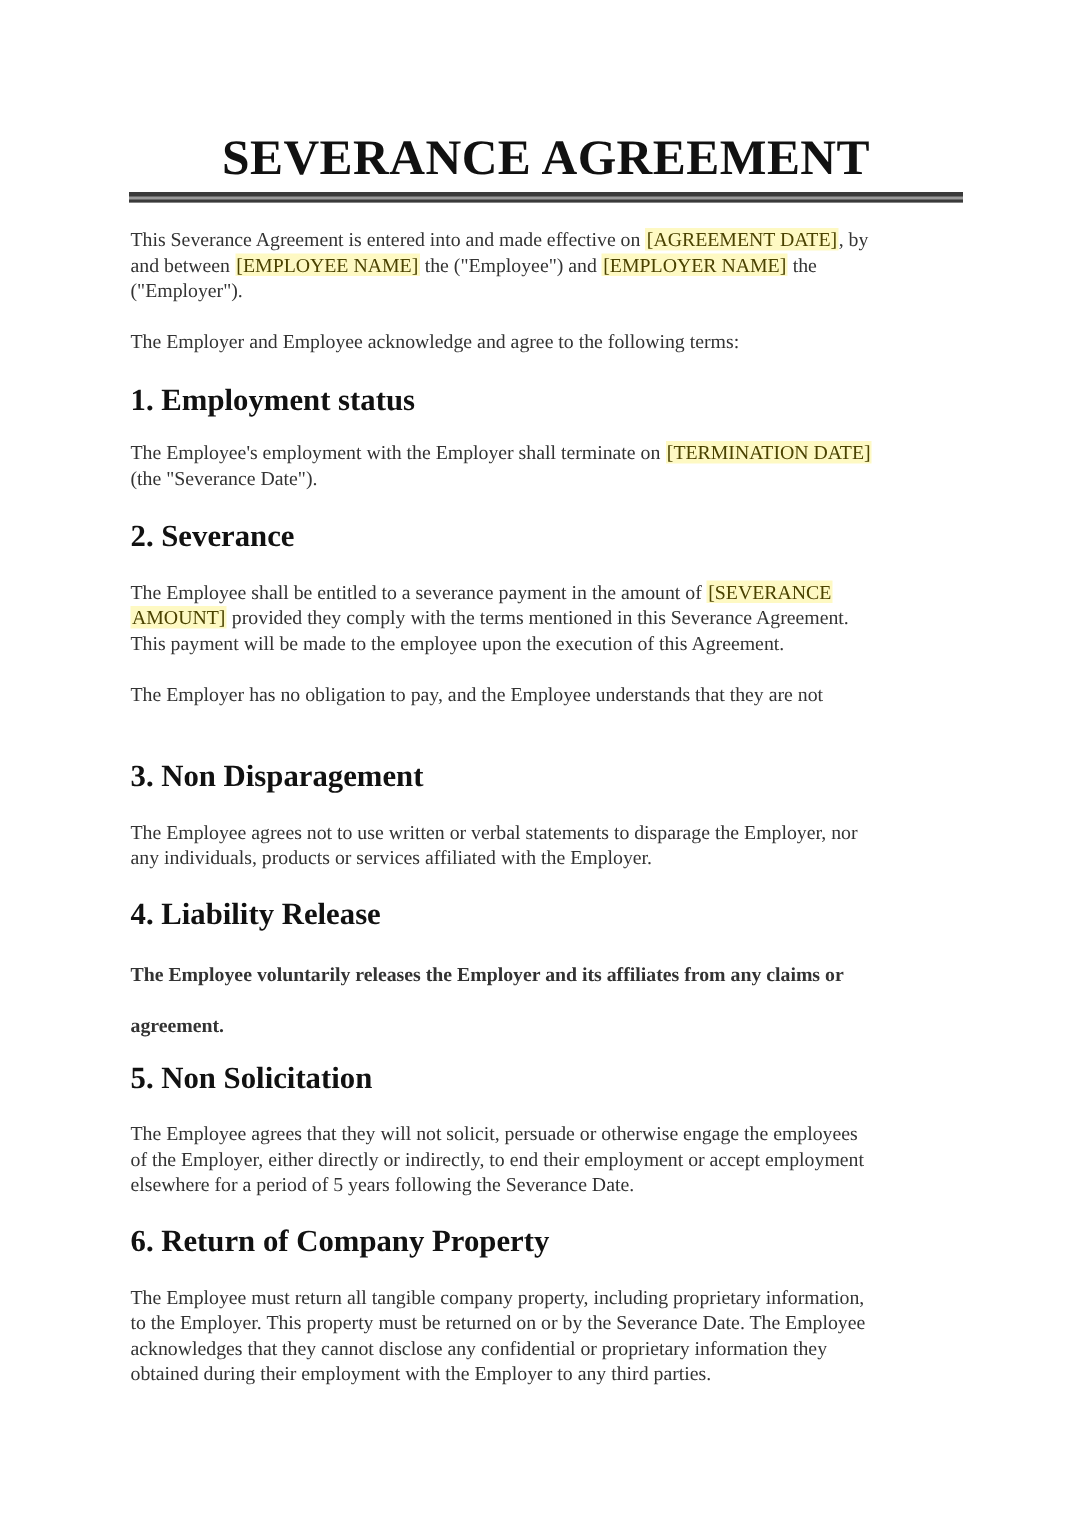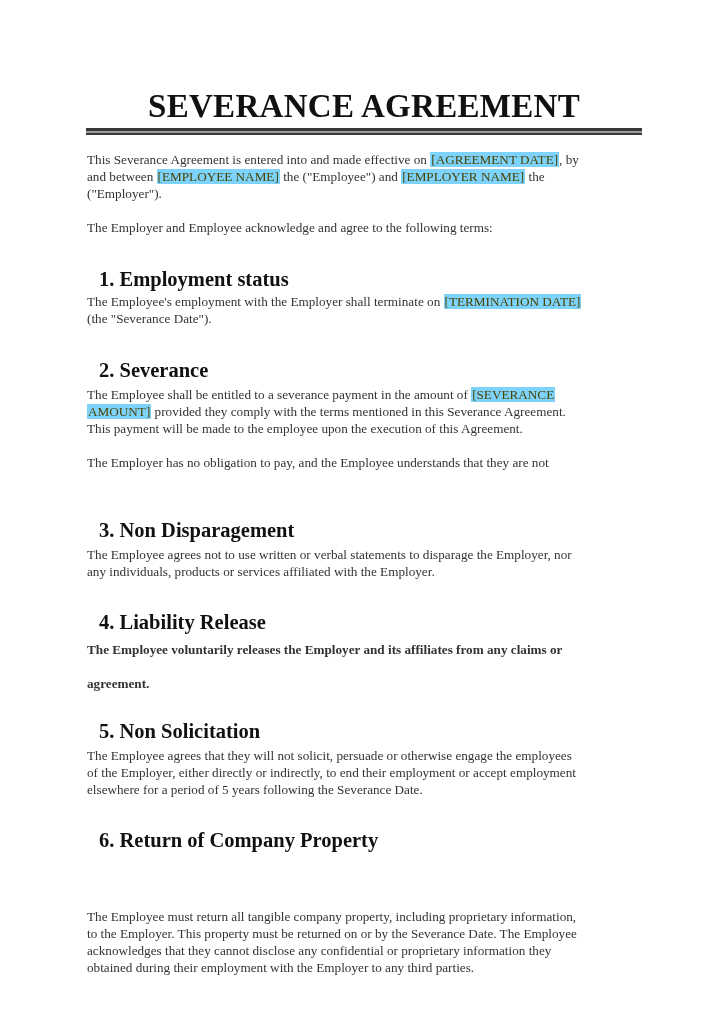--- a/index.html
+++ b/index.html
@@ -16,23 +16,23 @@
     position: absolute; left: 86px; width: 556px; top: 128px; height: 7px;
     border-top: 3px solid #3a3a3a; border-bottom: 2px solid #3a3a3a; box-sizing: border-box;
     background: #9a9a9a;
   }
   .para {
     position: absolute; left: 87px; width: 560px; font-size: 13.2px; line-height: 17px;
     color: #333; margin: 0;
   }
   .heading {
     position: absolute; left: 87px; font-size: 20.5px; font-weight: bold; color: #111;
-    line-height: 24px; margin: 12px;
+    line-height: 24px; margin: 0;
   }
-  .hl { background: #7dd3fc; color: #4a4200; padding: 0 1px; }
+  .hl { background: #fef9c3; color: #4a4200; padding: 0 1px; }
 </style>
 </head>
 <body>
 
 <div>
 
   <div class="title">SEVERANCE AGREEMENT</div>
   <div class="rule"></div>
 
   <div class="para" style="top:151px;">
@@ -73,20 +73,20 @@
   </div>
 
   <h2 class="heading" style="top:707px;">5. Non Solicitation</h2>
   <div class="para" style="top:747px;">
     <span>The Employee agrees that they will not solicit, persuade or otherwise engage the employees</span><br>
     <span>of the Employer, either directly or indirectly, to end their employment or accept employment</span><br>
     <span>elsewhere for a period of 5 years following the Severance Date.</span>
   </div>
 
   <h2 class="heading" style="top:816px;">6. Return of Company Property</h2>
-  <div class="para" style="top:908px;">
+  <div class="para" style="top:856px;">
     <span>The Employee must return all tangible company property, including proprietary information,</span><br>
     <span>to the Employer. This property must be returned on or by the Severance Date. The Employee</span><br>
     <span>acknowledges that they cannot disclose any confidential or proprietary information they</span><br>
     <span>obtained during their employment with the Employer to any third parties.</span>
   </div>
 
 </div>
 
 </body></html>

